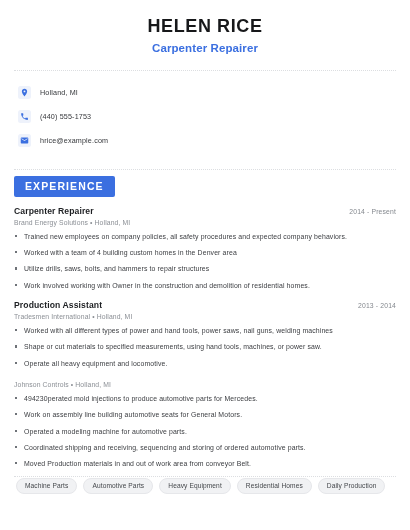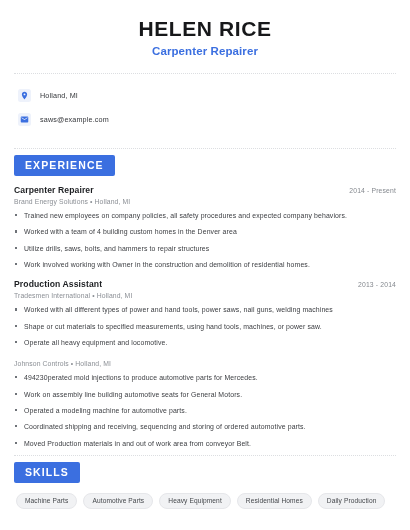--- a/index.html
+++ b/index.html
@@ -14,21 +14,21 @@
   }
 
   .page { padding: 0 14px; }
 
   
   .header {
     text-align: center;
     padding: 17px 0 12px;
   }
   .name {
-    font-size: 21px;
+    font-size: 18px;
     font-weight: bold;
     letter-spacing: 0.6px;
     color: #17181a;
     line-height: 1.1;
   }
   .job-title {
     font-size: 11.5px;
     font-weight: bold;
     color: #3b6fe0;
     margin-top: 5px;
@@ -165,28 +165,36 @@
 
     <div class="contact-row">
       <span class="contact-icon">
         <svg width="9" height="9" viewBox="0 0 24 24" fill="#3b6fe0">
           <path d="M12 2C8.1 2 5 5.1 5 9c0 5.2 7 13 7 13s7-7.8 7-13c0-3.9-3.1-7-7-7zm0 9.5A2.5 2.5 0 1 1 12 6.5a2.5 2.5 0 0 1 0 5z"></path>
         </svg>
       </span>
       <span class="contact-text">Holland, MI</span>
     </div>
 
+    <div class="contact-row">
+      <span class="contact-icon">
+        <svg width="9" height="9" viewBox="0 0 24 24" fill="#3b6fe0">
+          <path d="M6.6 10.8c1.4 2.8 3.8 5.1 6.6 6.6l2.2-2.2c.3-.3.7-.4 1-.2 1.2.4 2.4.6 3.7.6.6 0 1 .4 1 1V20c0 .6-.4 1-1 1C10.6 21 3 13.4 3 4c0-.6.4-1 1-1h3.5c.6 0 1 .4 1 1 0 1.3.2 2.5.6 3.7.1.3 0 .7-.2 1l-2.3 2.1z"></path>
+        </svg>
+      </span>
+      <span class="contact-text">(440) 555-1753</span>
+    </div>
 
     <div class="contact-row">
       <span class="contact-icon">
         <svg width="9" height="9" viewBox="0 0 24 24" fill="#3b6fe0">
           <path d="M20 4H4a2 2 0 0 0-2 2v12a2 2 0 0 0 2 2h16a2 2 0 0 0 2-2V6a2 2 0 0 0-2-2zm0 4.2-8 5-8-5V6l8 5 8-5v2.2z"></path>
         </svg>
       </span>
-      <span class="contact-text">saws@example.com</span>
+      <span class="contact-text">hrice@example.com</span>
     </div>
 
   </div>
 
   <div class="divider"></div>
 
   <div class="section-head">
     <span class="section-badge">EXPERIENCE</span>
   </div>
 
@@ -231,23 +239,20 @@
         <li>Operated a modeling machine for automotive parts.</li>
         <li>Coordinated shipping and receiving, sequencing and storing of ordered automotive parts.</li>
         <li>Moved Production materials in and out of work area from conveyor Belt.</li>
       </ul>
     </div>
 
   </div>
 
   <div class="divider"></div>
 
-  <div class="section-head">
-    <span class="section-badge">SKILLS</span>
-  </div>
 
   <div class="skills-wrap">
     <span class="skill-tag">Machine Parts</span>
     <span class="skill-tag">Automotive Parts</span>
     <span class="skill-tag">Heavy Equipment</span>
     <span class="skill-tag">Residential Homes</span>
     <span class="skill-tag">Daily Production</span>
 
   </div>
 

